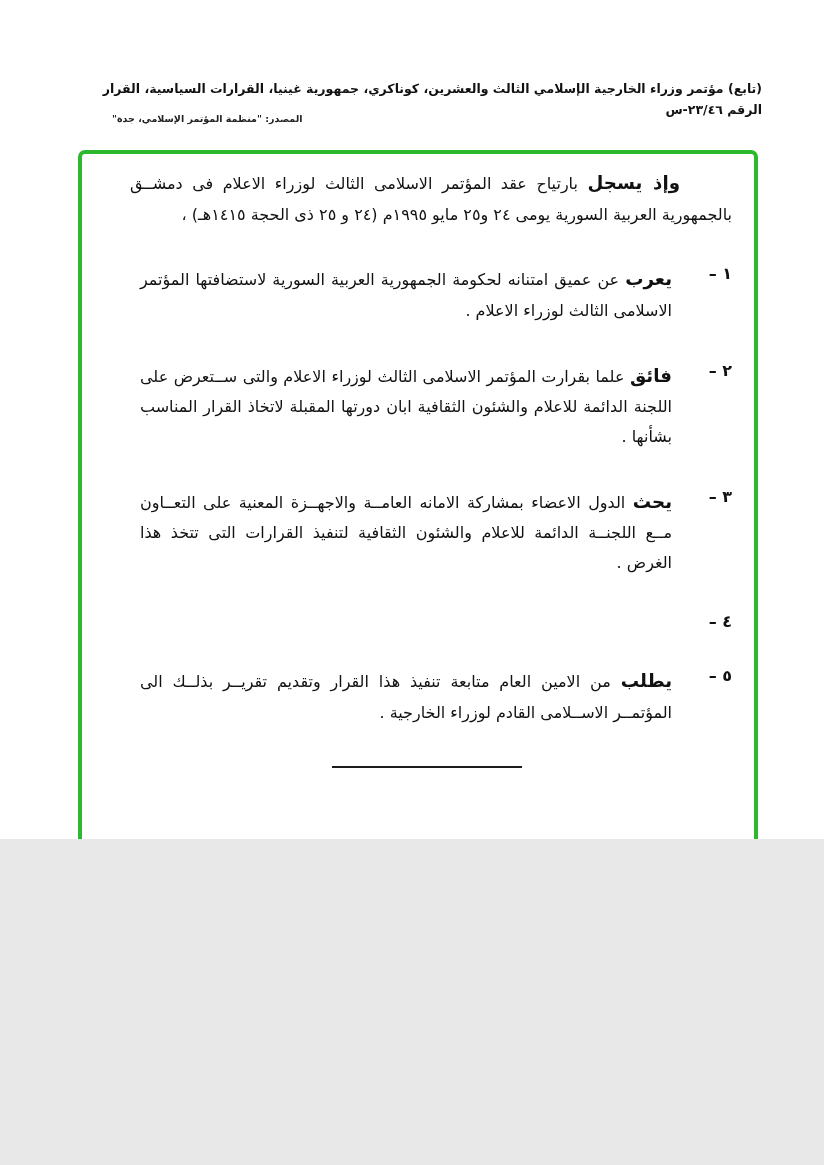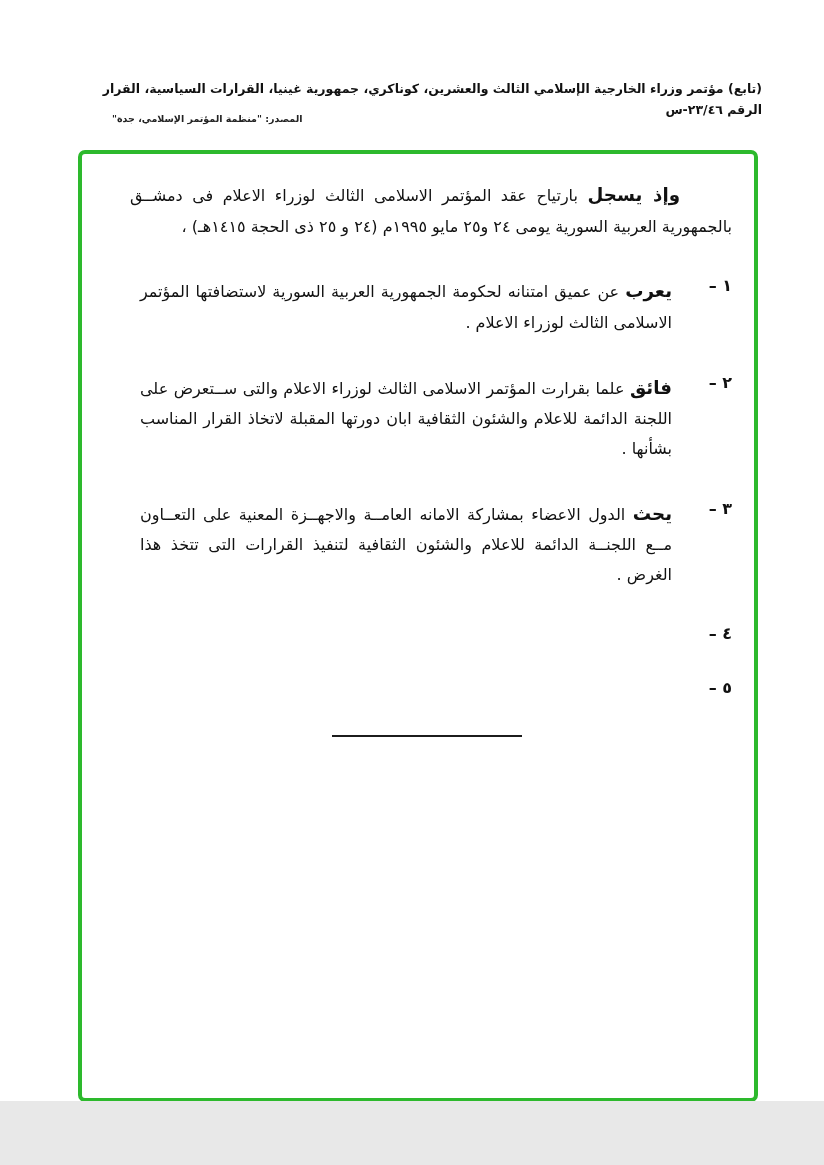--- a/index.html
+++ b/index.html
@@ -2,21 +2,21 @@
 <html lang="ar" dir="rtl" style="--box-border: #2db92d; --text: #111111;"><head>
 <meta charset="utf-8">
 <style>
   * { margin: 0; padding: 0; box-sizing: border-box; }
   html, body { background: #e8e8e8; }
   body { font-family: "DejaVu Sans", sans-serif; }
 
   .page {
     position: relative;
     width: 824px;
-    height: 1101px;
+    height: 839px;
     margin: 0 auto;
     background: #ffffff;
     color: var(--text, #111111);
     direction: rtl;
     overflow: hidden;
   }
 
   .doc-header {
     position: absolute;
     top: 78px;
@@ -41,21 +41,21 @@
   }
 
   .green-box {
     position: absolute;
     top: 150px;
     left: 78px;
     width: 680px;
     height: 952px;
     border: 4px solid var(--box-border, #2db92d);
     border-radius: 7px;
-    padding: 24px 22px 0 40px;
+    padding: 12px 22px 0 40px;
     background: #ffffff;
   }
 
   .intro {
     font-size: 16px;
     line-height: 1.85;
     text-align: justify;
     text-align-last: right;
     text-indent: 52px;
     padding-left: 8px;
@@ -142,20 +142,23 @@
         <span class="lead">يحث</span><span> الدول الاعضاء بمشاركة الامانه العامــة والاجهــزة المعنية على التعــاون مــع اللجنــة الدائمة للاعلام والشئون الثقافية لتنفيذ القرارات التى تتخذ هذا الغرض .</span>
       </p>
     </div>
 
     <div class="item">
       <span class="item-num">٤ –</span>
     </div>
 
     <div class="item">
       <span class="item-num">٥ –</span>
+      <p class="item-body">
+        <span class="lead">يطلب</span><span> من الامين العام متابعة تنفيذ هذا القرار وتقديم  تقريــر بذلــك الى المؤتمــر الاســلامى القادم لوزراء الخارجية .</span>
+      </p>
     </div>
 
     <div class="separator"></div>
 
   </main>
 
   <footer>
     <div class="page-number">٢</div>
   </footer>
 

